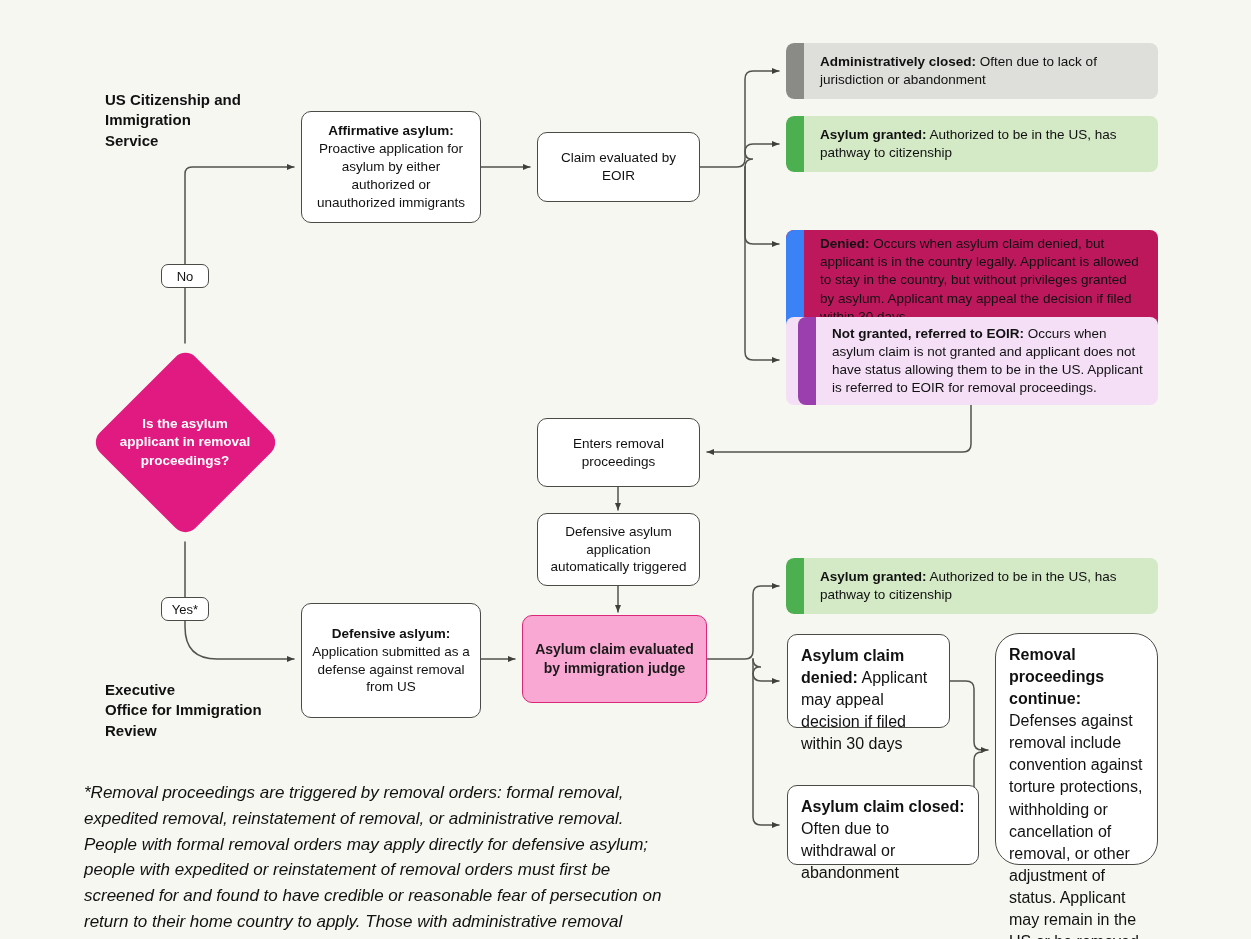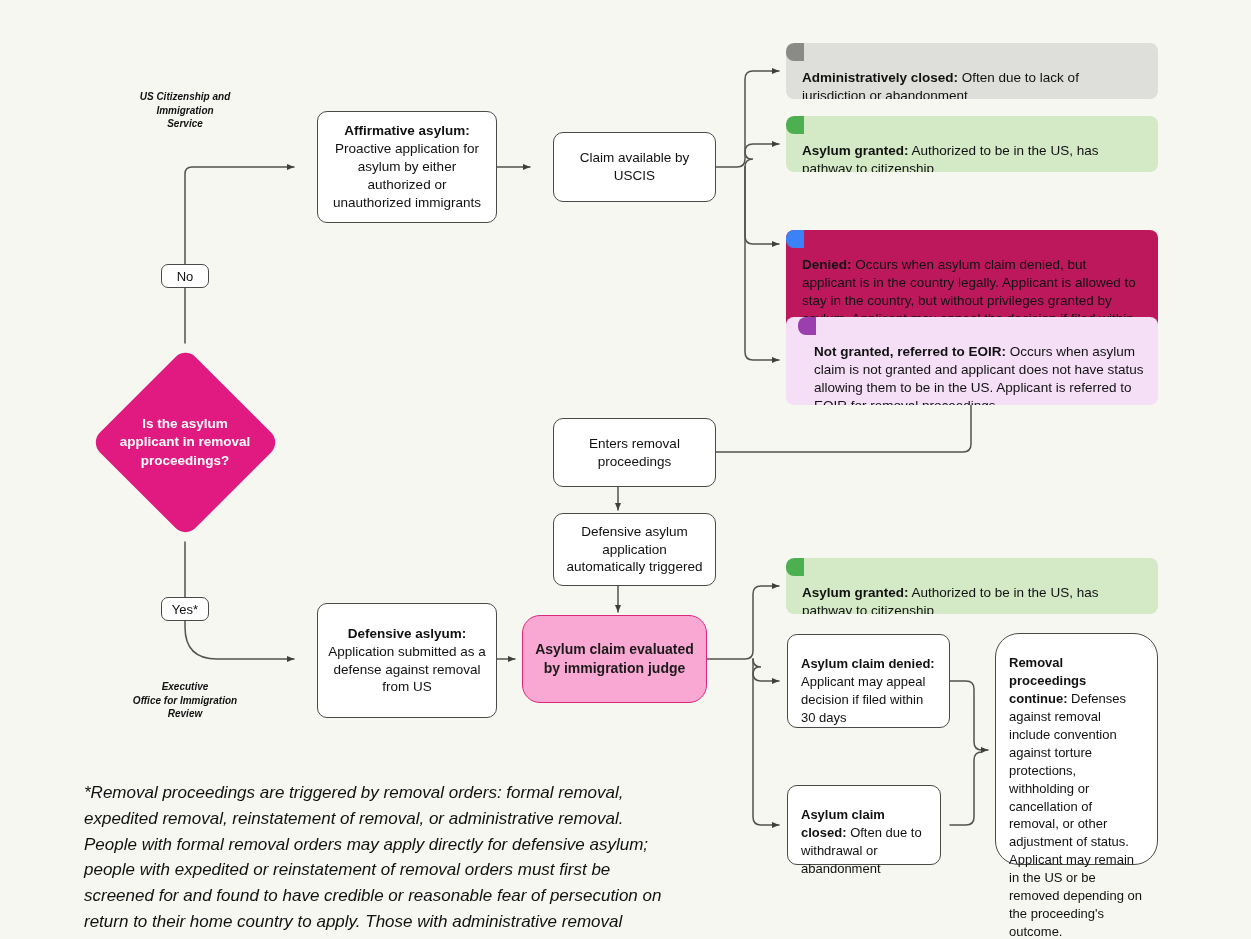--- a/index.html
+++ b/index.html
@@ -36,27 +36,26 @@
     justify-content: center;
     text-align: center;
   }
   .proc {
     background: #ffffff;
     border: 1.4px solid #4a4a46;
     border-radius: 10px;
     font-size: 13.5px;
     line-height: 1.33;
     padding: 6px 10px;
-    margin-left: 16px;
   }
   .proc .ttl { font-weight: bold; }
   .judge {
     background: #f9a8d4;
     border: 1.6px solid #db2777;
-    border-radius: 18px;
+    border-radius: 10px;
     font-size: 14px;
     font-weight: bold;
     line-height: 1.38;
     color: #1a1a1a;
     padding: 6px 10px;
   }
   .diamond {
     position: absolute;
     background: #e01a80;
     border-radius: 14px;
@@ -72,21 +71,20 @@
     display: flex;
     align-items: center;
     justify-content: center;
   }
   .outcome {
     position: absolute;
     box-sizing: border-box;
     border-radius: 8px;
     overflow: hidden;
     display: flex;
-    flex-direction: column;
   }
   .outcome .bar {
     width: 18px;
     flex: 0 0 18px;
     border-radius: 8px 0 0 8px;
   }
   .outcome .body {
     flex: 1;
     display: flex;
     align-items: center;
@@ -95,44 +93,42 @@
     line-height: 1.34;
     color: #111111;
   }
   .outcome .lead { font-weight: bold; }
   .boxed {
     position: absolute;
     box-sizing: border-box;
     background: #ffffff;
     border: 1.4px solid #4a4a46;
     border-radius: 10px;
-    padding: 20px 13px;
-    font-size: 13px;
+    padding: 10px 13px;
+    font-size: 16px;
     line-height: 1.38;
   }
   .boxed .lead { font-weight: bold; }
   .label-pill {
     position: absolute;
     box-sizing: border-box;
     background: #ffffff;
     border: 1.3px solid #4a4a46;
     border-radius: 7px;
     font-size: 13px;
     display: flex;
     align-items: center;
     justify-content: center;
     z-index: 5;
   }
   .agency {
     position: absolute;
-    font-size: 10px;
+    font-size: 15px;
     font-weight: bold;
     line-height: 1.35;
-    text-align: center;
-    font-style: italic;
   }
   .footnote {
     position: absolute;
     font-size: 17px;
     font-style: italic;
     line-height: 1.52;
     color: #111111;
   }
 </style>
 </head>
@@ -191,21 +187,21 @@
   <div class="label-pill" style="left:161px; top:597px; width:48px; height:24px;">Yes*</div>
 
   <div class="node proc" style="left:301px; top:111px; width:180px; height:112px;">
     <div>
       <span class="ttl">Affirmative asylum:</span>
       <span>Proactive application for asylum by either authorized or unauthorized immigrants</span>
     </div>
   </div>
 
   <div class="node proc" style="left:537px; top:132px; width:163px; height:70px;">
-    <div>Claim available by USCIS</div>
+    <div>Claim evaluated by EOIR</div>
   </div>
 
   <div class="outcome" style="left:786px; top:43px; width:372px; height:56px; background:#dededa;">
     <div class="bar" style="background:#8a8a87;"></div>
     <div class="body">
       <div>
         <span class="lead">Administratively closed:</span><span> Often due to lack of jurisdiction or abandonment</span>
       </div>
     </div>
   </div>
@@ -262,21 +258,21 @@
       <div>
         <span class="lead">Asylum granted:</span><span> Authorized to be in the US, has pathway to citizenship</span>
       </div>
     </div>
   </div>
 
   <div class="boxed" style="left:787px; top:634px; width:163px; height:94px;">
     <span class="lead">Asylum claim denied:</span><span> Applicant may appeal decision if filed within 30 days</span>
   </div>
 
-  <div class="boxed" style="left:787px; top:785px; width:154px; height:80px;">
+  <div class="boxed" style="left:787px; top:785px; width:192px; height:80px;">
     <span class="lead">Asylum claim closed:</span><span> Often due to withdrawal or abandonment</span>
   </div>
 
   <div class="boxed" style="left:995px; top:633px; width:163px; height:232px;border-radius:24px;">
     <span class="lead">Removal proceedings continue:</span><span> Defenses against removal include convention against torture protections, withholding or cancellation of removal, or other adjustment of status. Applicant may remain in the US or be removed depending on the proceeding's outcome.</span>
   </div>
 
   <div class="footnote" style="left:84px; top:780px; width:580px;">*Removal proceedings are triggered by removal orders: formal removal, expedited removal, reinstatement of removal, or administrative removal. People with formal removal orders may apply directly for defensive asylum; people with expedited or reinstatement of removal orders must first be screened for and found to have credible or reasonable fear of persecution on return to their home country to apply. Those with administrative removal orders are not eligible for asylum, but may have other defenses available.</div>
 
 </div>

